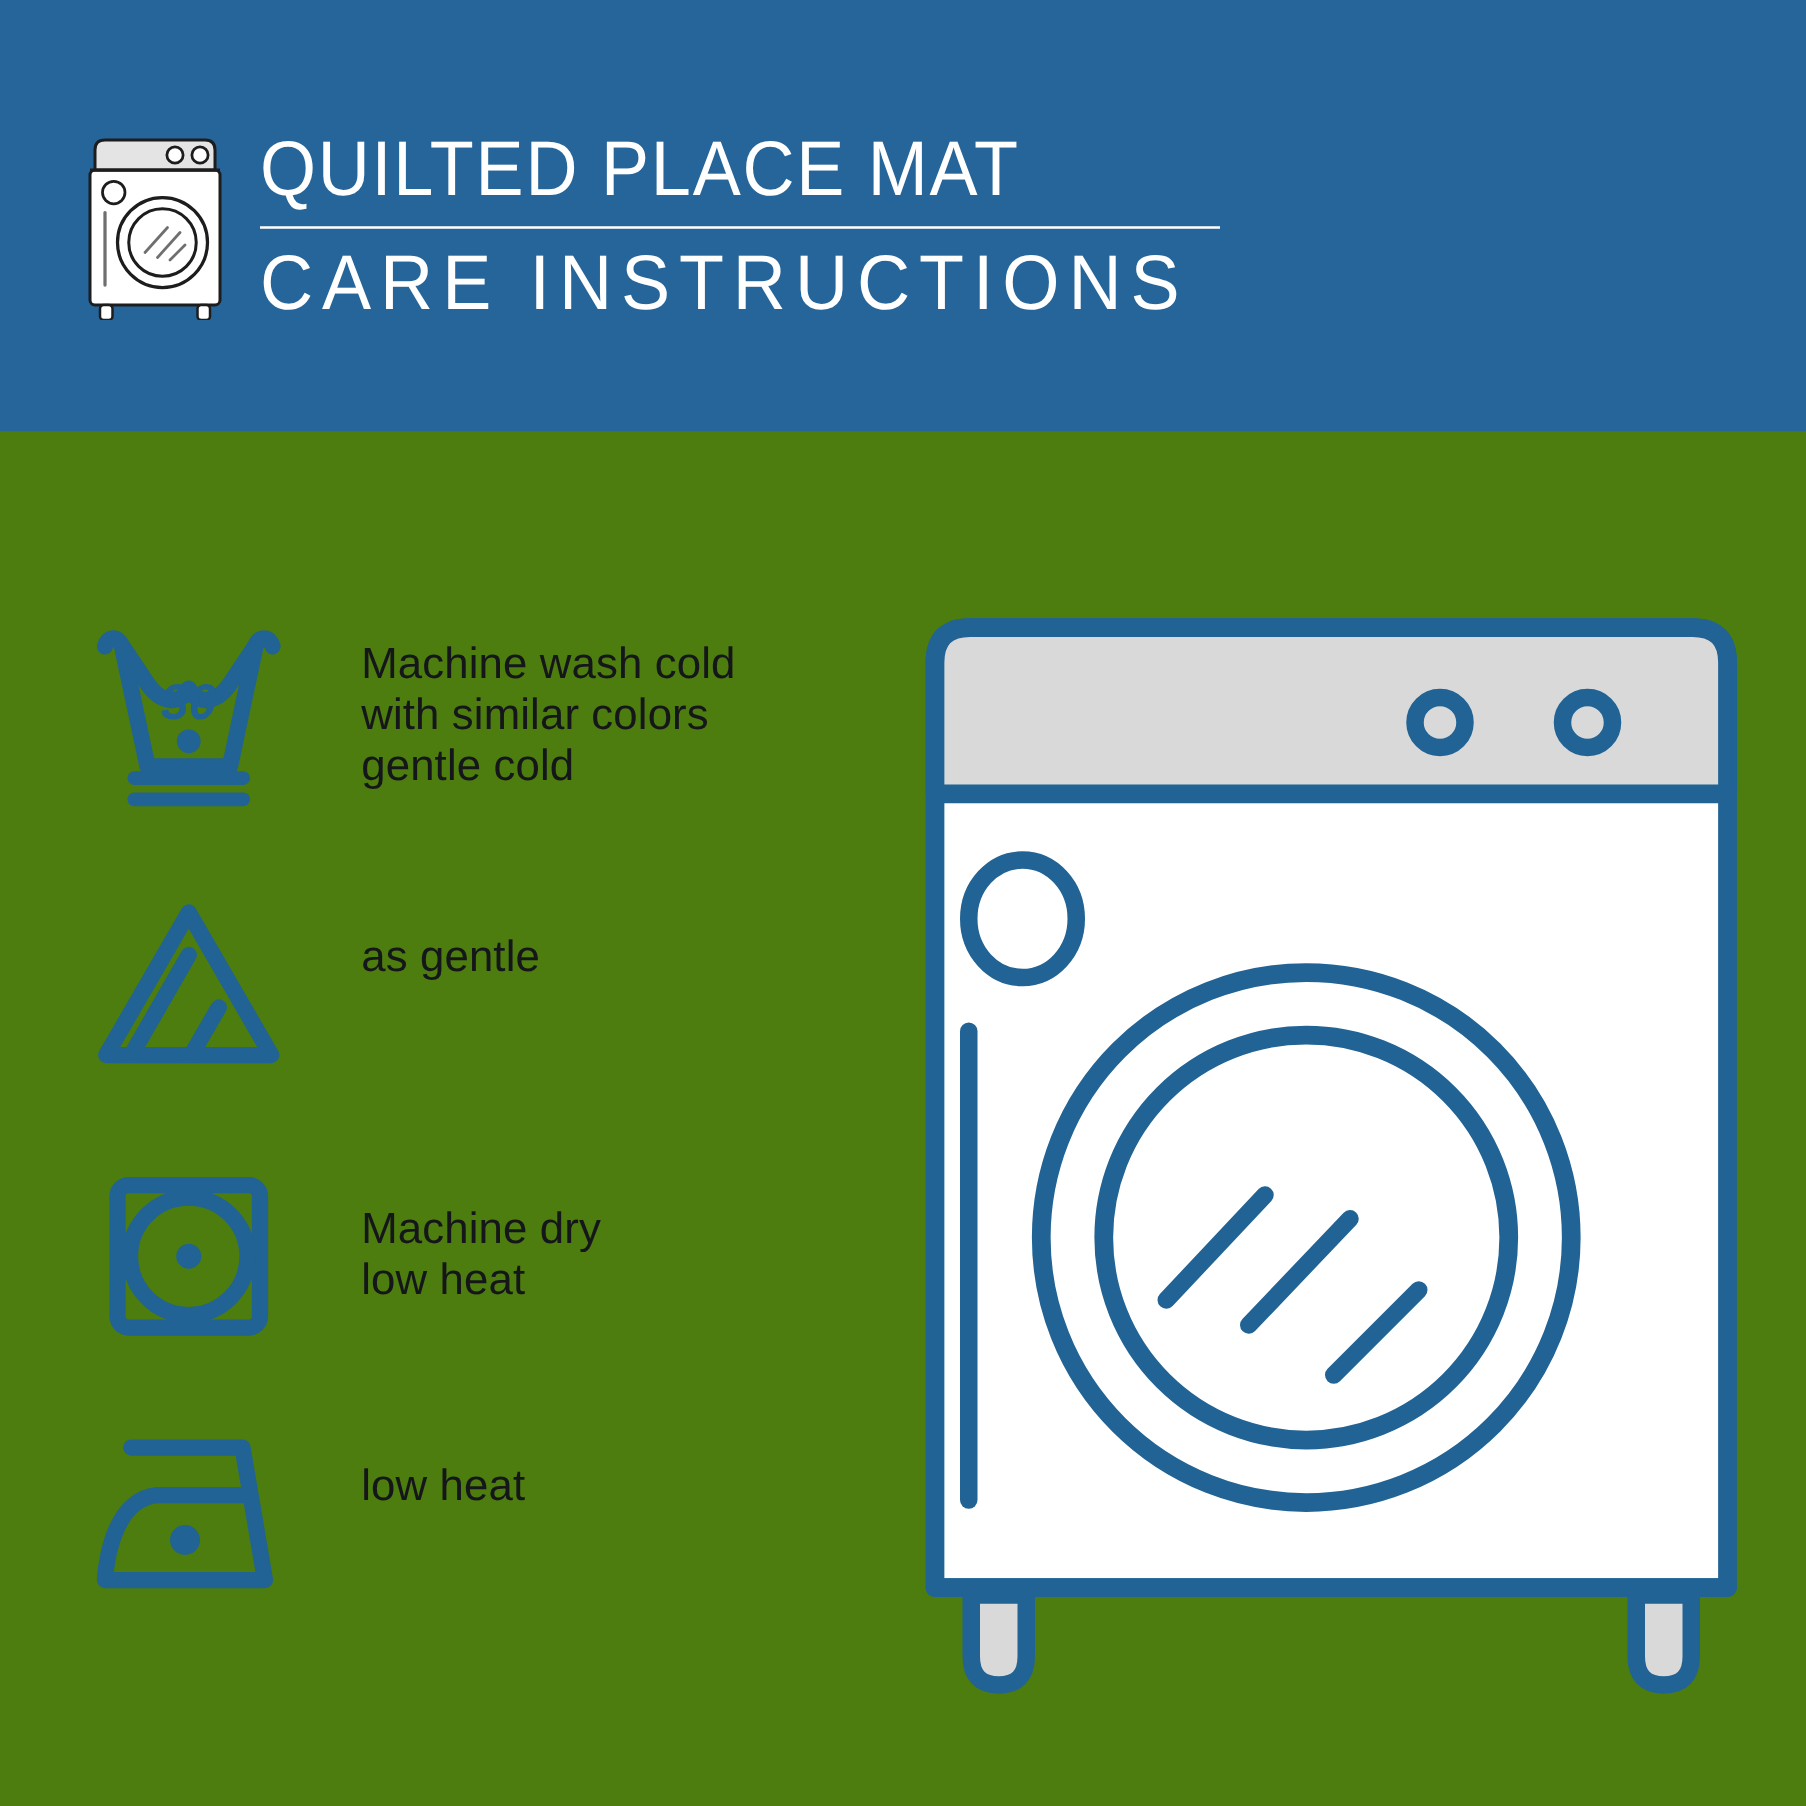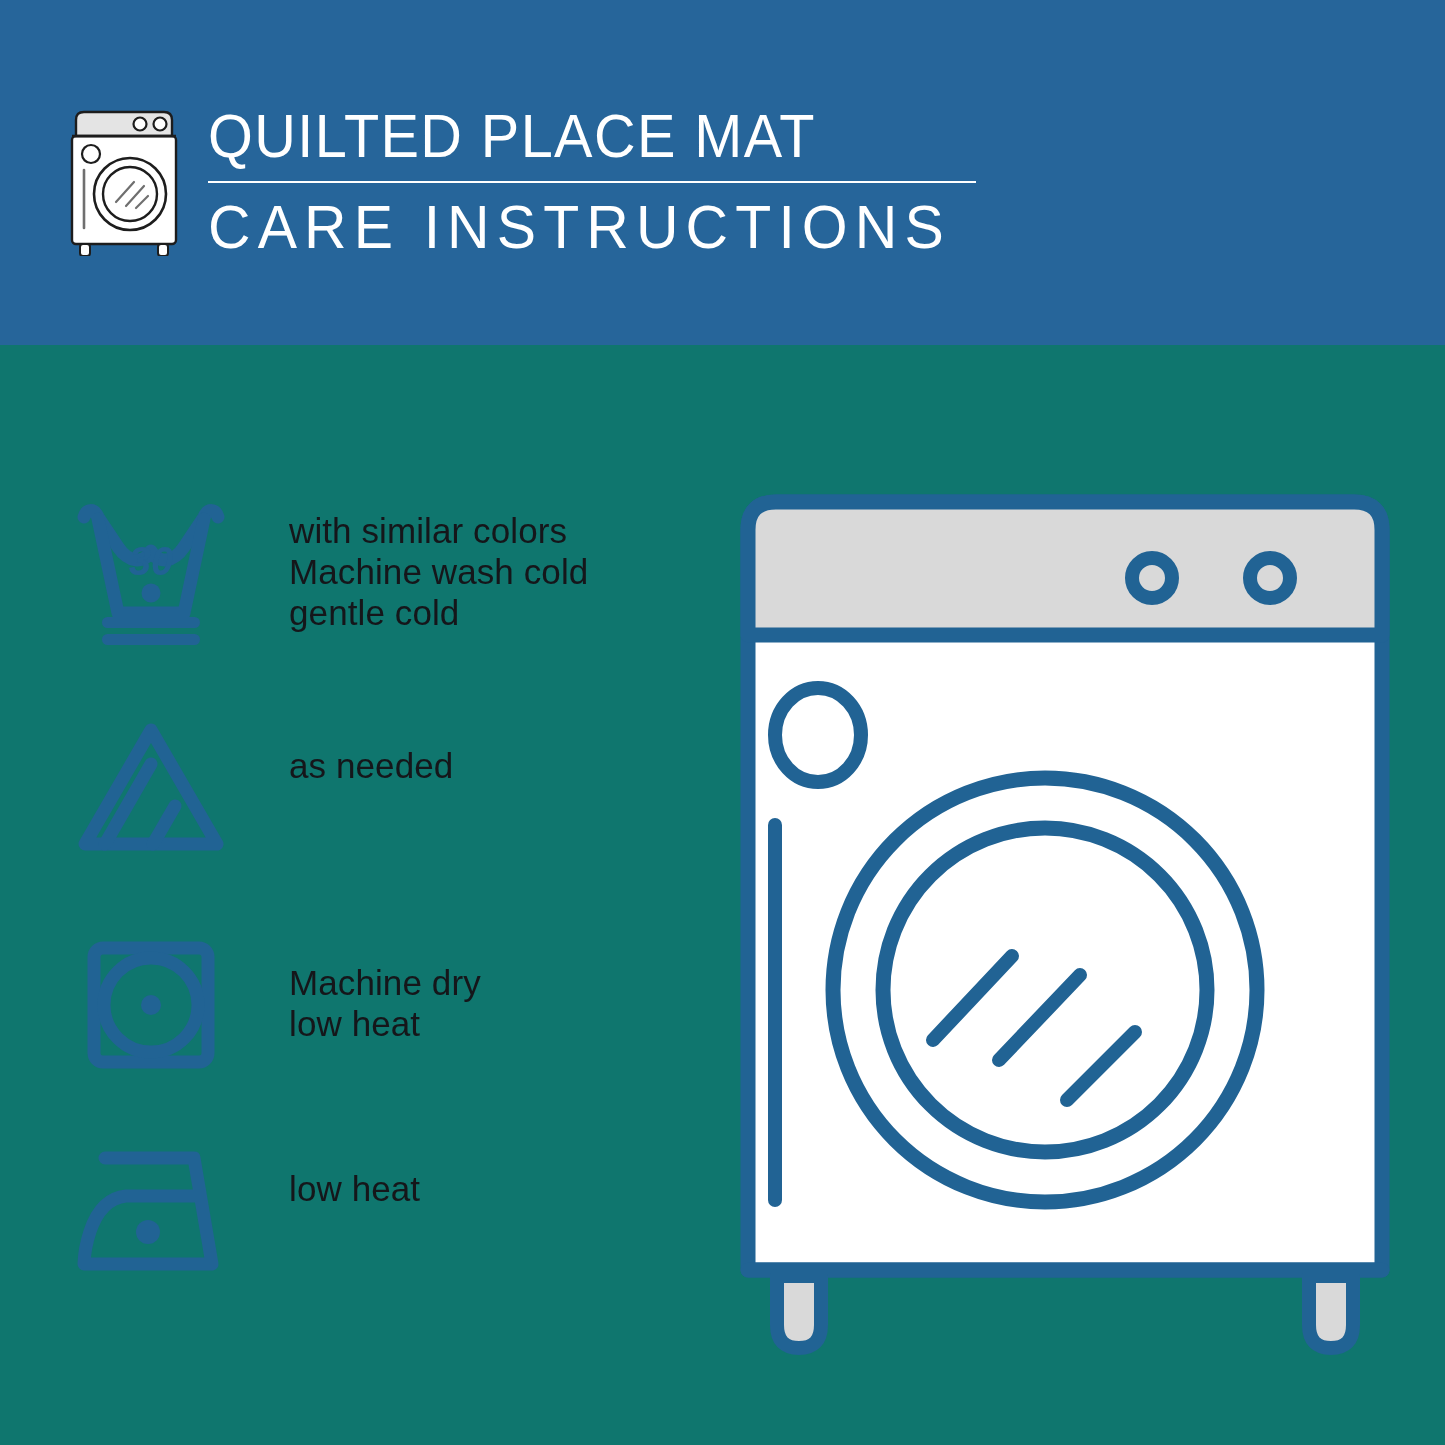--- a/index.html
+++ b/index.html
@@ -5,21 +5,21 @@
   * { box-sizing: border-box; margin: 0; padding: 0; }
   html, body {
     width: 1445px; height: 1445px;
     background: #ffffff;
     font-family: "Liberation Sans", sans-serif;
     overflow: hidden;
   }
   .page {
     position: relative;
     width: 1445px; height: 1445px;
-    background: #0f766e;
+    background: #4d7c0f;
   }
 
   
   .header {
     position: absolute;
     left: 0; top: 0;
     width: 1445px; height: 345px;
     background: #26659a;
   }
   .header-icon {
@@ -155,38 +155,38 @@
             <path d="M12 22 C14 14 22 13 26 22 L46 52 C56 67 72 70 79 56 C86 70 102 67 112 52 L132 22 C136 13 144 14 146 22"></path>
             <path d="M26 24 L46 118 L112 118 L132 24"></path>
           </g>
           <text x="79" y="80" text-anchor="middle" font-family="'Liberation Sans', sans-serif" font-size="40" font-weight="700" fill="#216394">30</text>
           <circle cx="79" cy="98" r="9.5" fill="#216394"></circle>
           <rect x="30" y="122" width="98" height="11" rx="5.5" fill="#216394"></rect>
           <rect x="30" y="139" width="98" height="11" rx="5.5" fill="#216394"></rect>
         </svg>
       </div>
       <div class="care-text">
+        <div>Machine wash cold</div>
         <div>with similar colors</div>
-        <div>Machine wash cold</div>
         <div>gentle cold</div>
       </div>
     </div>
 
     <div class="care-row r1">
       <div class="care-symbol">
         <svg viewBox="0 0 158 152" width="158" height="152" aria-hidden="true">
           <g fill="none" stroke="#216394" stroke-width="13" stroke-linecap="round" stroke-linejoin="round">
             <path d="M79 12 L145 126 L13 126 Z"></path>
             <line x1="79" y1="46" x2="33" y2="126"></line>
             <line x1="103" y1="88" x2="81" y2="126"></line>
           </g>
         </svg>
       </div>
       <div class="care-text">
-        <div>as needed</div>
+        <div>as gentle</div>
       </div>
     </div>
 
     <div class="care-row r2">
       <div class="care-symbol">
         <svg viewBox="0 0 158 152" width="158" height="152" aria-hidden="true">
           <rect x="22" y="18" width="114" height="114" rx="9" fill="none" stroke="#216394" stroke-width="13"></rect>
           <circle cx="79" cy="75" r="47" fill="none" stroke="#216394" stroke-width="13"></circle>
           <circle cx="79" cy="75" r="10" fill="#216394"></circle>
         </svg>

